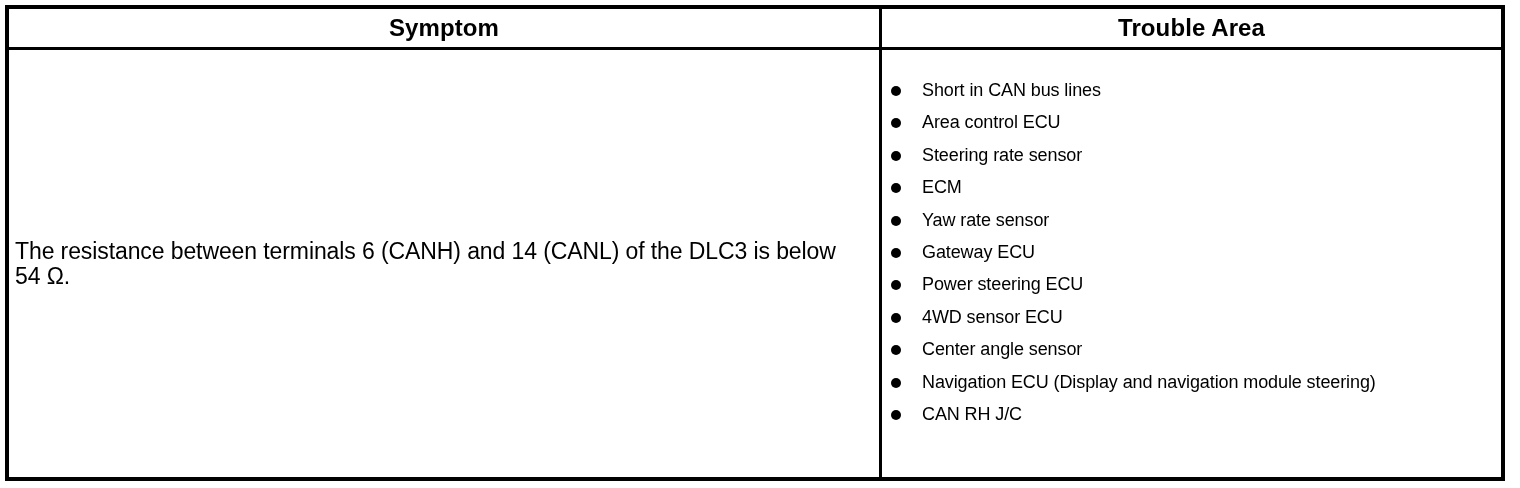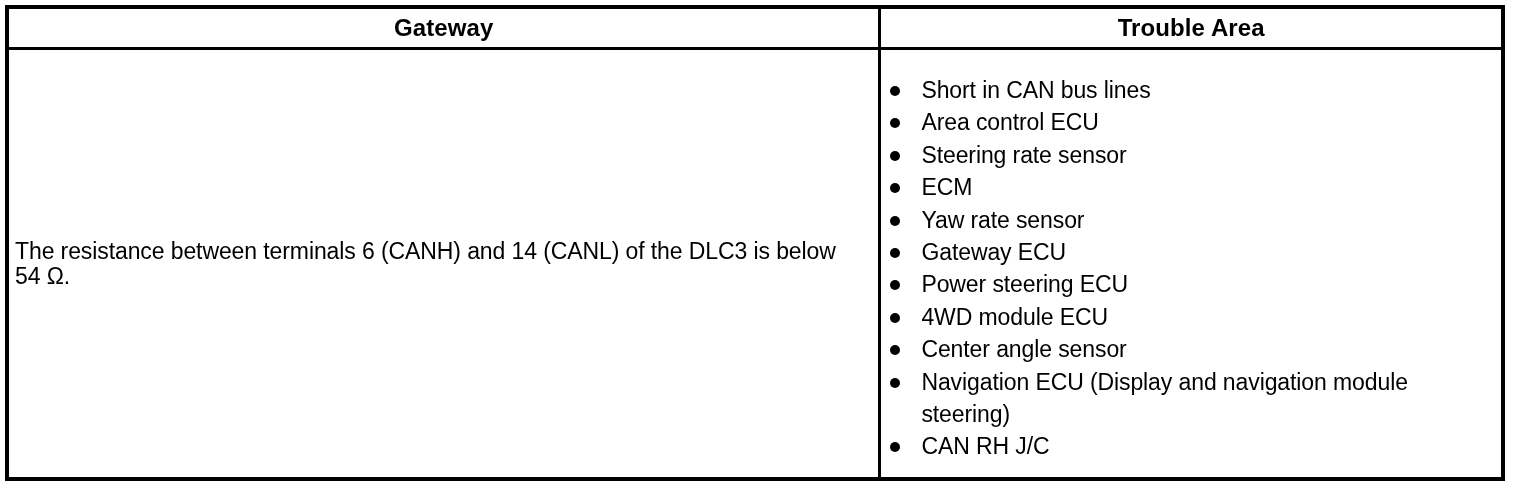--- a/index.html
+++ b/index.html
@@ -96,21 +96,21 @@
 
   
   ul.trouble-list {
     list-style: none;
     margin: 0;
     padding: 0;
   }
 
   ul.trouble-list li {
     position: relative;
-    font-size: 23px;
+    font-size: 18px;
     line-height: 32.4px;
     letter-spacing: -0.1px;
     padding-left: 40px;
     margin: 0;
     max-width: 580px;
   }
 
   ul.trouble-list li .bullet {
     position: absolute;
     left: 9px;
@@ -123,38 +123,38 @@
 </style>
 </head>
 <body>
 
 <div class="page">
 
   <div class="symptom-table">
     <div class="table-grid">
 
       <div class="col col-symptom">
-        <div class="cell-header">Gateway</div>
+        <div class="cell-header">Symptom</div>
         <div class="cell-body cell-symptom-body">
           <div class="symptom-text">The resistance between terminals 6 (CANH) and 14 (CANL) of the DLC3 is below 54 Ω.</div>
         </div>
       </div>
 
       <div class="col col-trouble">
         <div class="cell-header">Trouble Area</div>
         <div class="cell-body cell-trouble-body">
           <ul class="trouble-list" id="trouble-list">
               <li><span class="bullet"></span><span>Short in CAN bus lines</span></li>
               <li><span class="bullet"></span><span>Area control ECU</span></li>
               <li><span class="bullet"></span><span>Steering rate sensor</span></li>
               <li><span class="bullet"></span><span>ECM</span></li>
               <li><span class="bullet"></span><span>Yaw rate sensor</span></li>
               <li><span class="bullet"></span><span>Gateway ECU</span></li>
               <li><span class="bullet"></span><span>Power steering ECU</span></li>
-              <li><span class="bullet"></span><span>4WD module ECU</span></li>
+              <li><span class="bullet"></span><span>4WD sensor ECU</span></li>
               <li><span class="bullet"></span><span>Center angle sensor</span></li>
               <li><span class="bullet"></span><span>Navigation ECU (Display and navigation module steering)</span></li>
               <li><span class="bullet"></span><span>CAN RH J/C</span></li>
             </ul>
         </div>
       </div>
 
     </div>
   </div>
 

